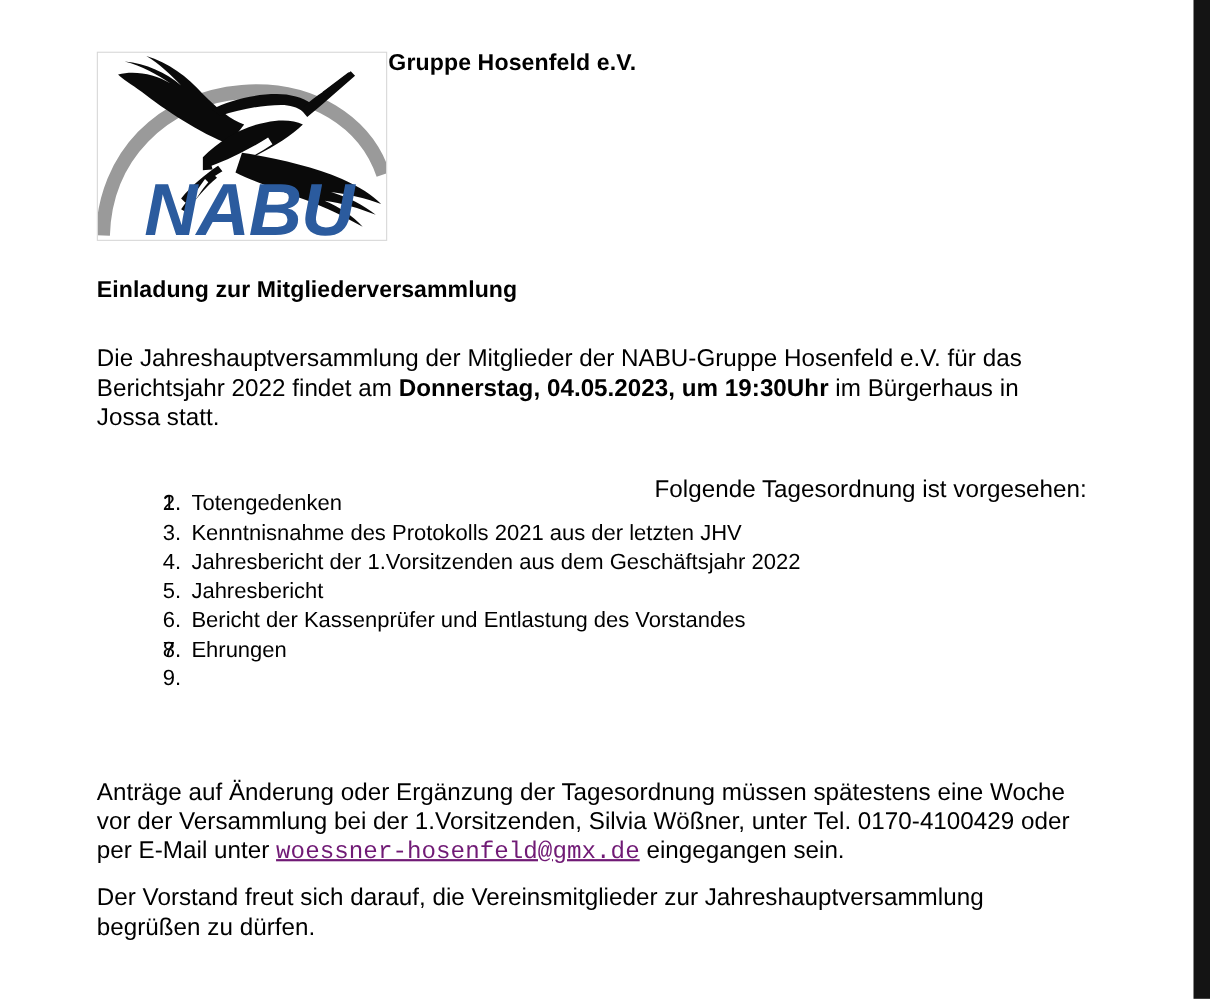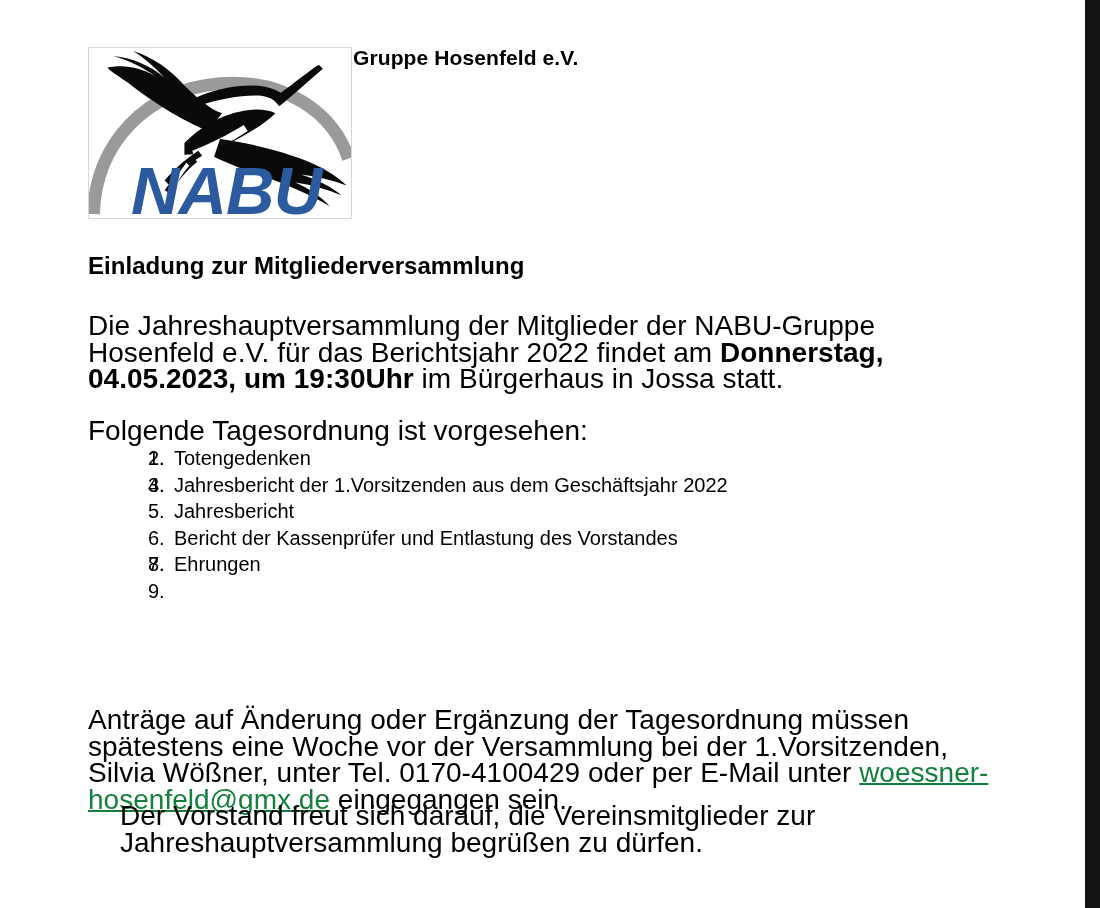--- a/index.html
+++ b/index.html
@@ -65,39 +65,39 @@
     padding-left: 1px;
     white-space: nowrap;
     letter-spacing: 0.1px;
   }
 
   
   #doc-title {
     position: absolute;
     left: 88px;
     top: 252px;
-    font-size: 24px;
+    font-size: 21px;
     font-weight: bold;
     letter-spacing: 0.05px;
     white-space: nowrap;
   }
 
   .para {
     position: absolute;
     left: 88px;
-    font-size: 28px;
+    font-size: 22px;
     line-height: 26.5px;
     letter-spacing: 0.02px;
   }
   .para b { font-weight: bold; }
 
   #para-intro  { top: 313px; width: 900px; }
-  #para-agenda { top: 418px; width: 900px; }
+  #para-agenda { top: 432px; width: 900px; text-align: right; }
   #para-antrag { top: 707px; width: 910px; }
-  #para-closing{ top: 803px; width: 900px; margin-left: 32px; }
+  #para-closing{ top: 803px; width: 900px; }
 
   #agenda-list {
     position: absolute;
     left: 148px;
     top: 445px;
     margin: 0;
     padding: 0;
     list-style: none;
     font-size: 20px;
     line-height: 26.5px;
@@ -108,22 +108,23 @@
     white-space: nowrap;
   }
   #agenda-list li .num {
     position: absolute;
     left: 0;
     top: 0;
   }
 
   .email-link {
     text-decoration: underline;
-    color: #15803d;
+    color: #701a75;
     text-underline-offset: 1px;
+    font-family: Liberation Mono, monospace;
   }
 </style>
 </head>
 <body>
 
 <div id="page">
 
   <div id="letterhead">
 
     <div id="logo-box">
@@ -182,21 +183,21 @@
 
   <div class="para" id="para-intro">
     <span>Die Jahreshauptversammlung der Mitglieder der NABU-Gruppe Hosenfeld e.V. für das Berichtsjahr 2022 findet am </span><b>Donnerstag, 04.05.2023, um 19:30Uhr</b><span> im Bürgerhaus in Jossa statt.</span>
   </div>
 
   <div class="para" id="para-agenda">Folgende Tagesordnung ist vorgesehen:</div>
 
   <ol id="agenda-list">
     <li><span class="num">1.</span></li>
     <li><span class="num">2.</span><span>Totengedenken</span></li>
-    <li><span class="num">3.</span></li>
+    <li><span class="num">3.</span><span>Kenntnisnahme des Protokolls 2021 aus der letzten JHV</span></li>
     <li><span class="num">4.</span><span>Jahresbericht der 1.Vorsitzenden aus dem Geschäftsjahr 2022</span></li>
     <li><span class="num">5.</span><span>Jahresbericht</span></li>
     <li><span class="num">6.</span><span>Bericht der Kassenprüfer und Entlastung des Vorstandes</span></li>
     <li><span class="num">7.</span></li>
     <li><span class="num">8.</span><span>Ehrungen</span></li>
     <li><span class="num">9.</span></li>
   </ol>
 
   <div class="para" id="para-antrag">
     <span>Anträge auf Änderung oder Ergänzung der Tagesordnung müssen spätestens eine Woche vor der Versammlung bei der 1.Vorsitzenden, Silvia Wößner, unter Tel. 0170-4100429 oder per E-Mail unter </span><a class="email-link" href="#">woessner-hosenfeld@gmx.de</a><span> eingegangen sein.</span>

